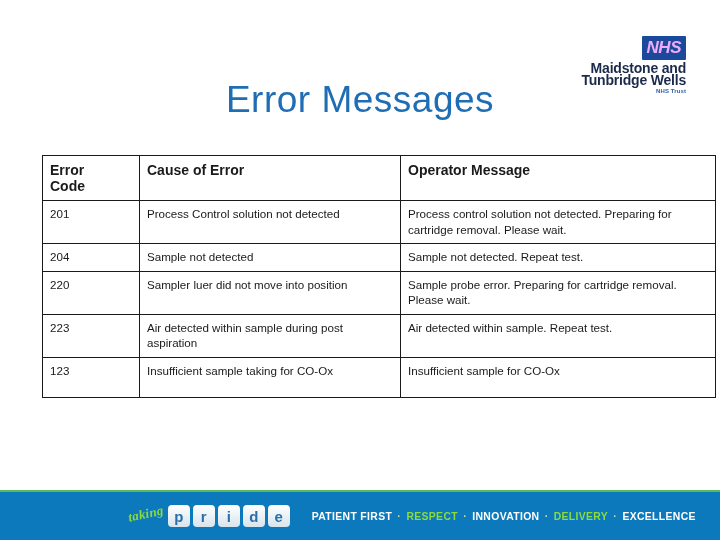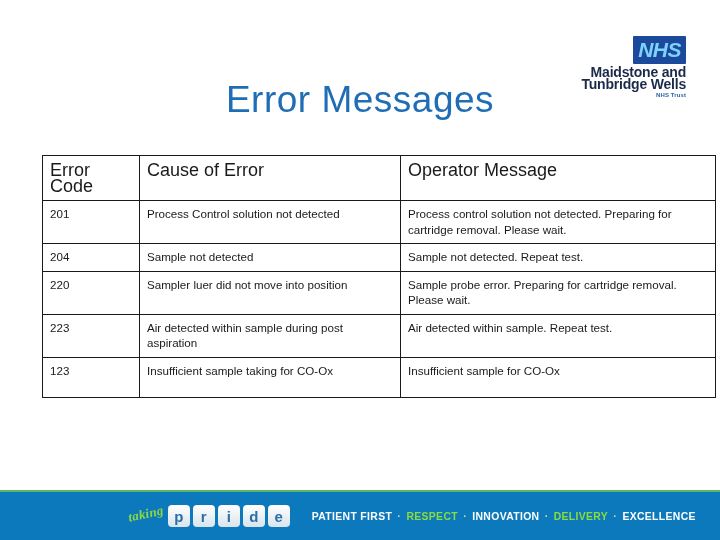--- a/index.html
+++ b/index.html
@@ -19,25 +19,25 @@
   .nhs-logo {
     position: absolute;
     right: 34px;
     top: 36px;
     width: 112px;
     text-align: right;
   }
   .nhs-box {
     display: inline-block;
     background: #1b4a9c;
-    color: #7dd3fc;
+    color: #f0abfc;
     font-family: "Liberation Sans", sans-serif;
     font-weight: bold;
     font-style: italic;
-    font-size: 21px;
+    font-size: 17px;
     letter-spacing: -0.5px;
     line-height: 1;
     padding: 3px 5px 4px 5px;
     border-radius: 1px;
   }
   .nhs-trustname {
     color: #1b2a4a;
     font-family: Liberation Sans, sans-serif;
     font-weight: bold;
     font-size: 14px;
@@ -87,22 +87,22 @@
     border: 1.6px solid #1a1a1a;
     vertical-align: top;
     padding: 5px 7px 6px 7px;
     font-family: "Liberation Sans", sans-serif;
     font-size: 11.6px;
     line-height: 15.5px;
     color: #1a1a1a;
     text-align: left;
   }
   table.err th {
-    font-weight: normal;
-    font-size: 18px;
+    font-weight: bold;
+    font-size: 14px;
     padding-top: 7px;
   }
   .col-code  { width: 82px; }
   .col-cause { width: 246px; }
   .col-msg   { width: 300px; }
   .hdr-code-row { height: 42px; }
   .r-tall { height: 40px; }
   .r-short { height: 22px; }
 
   

